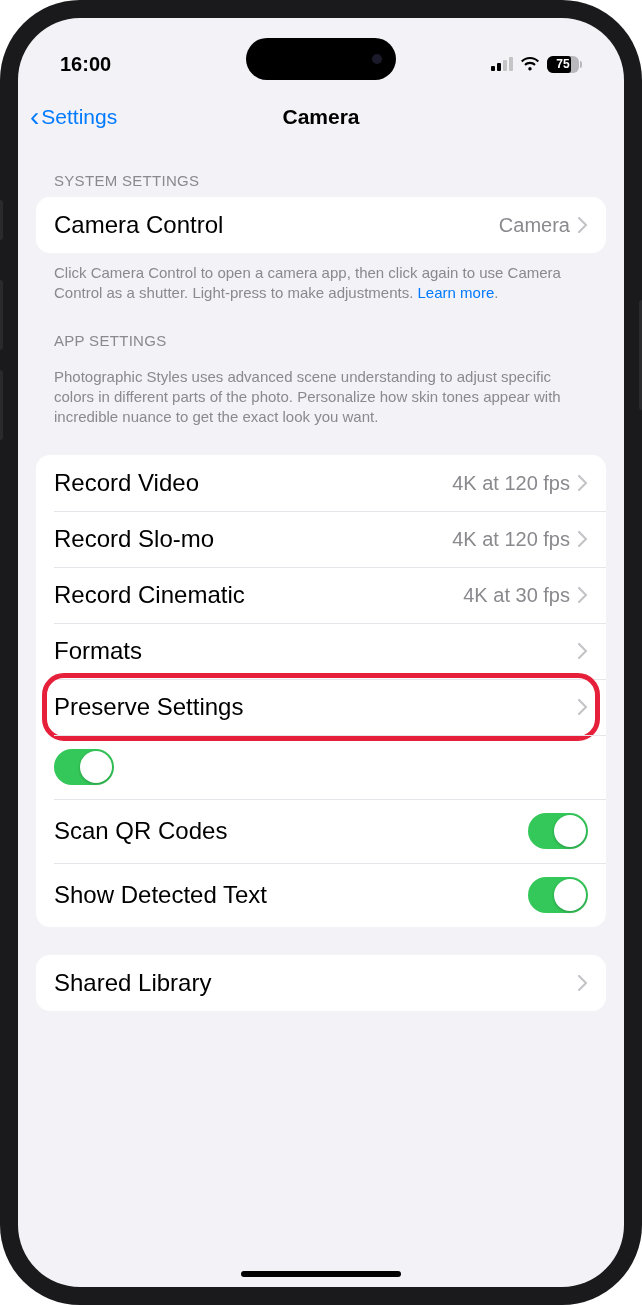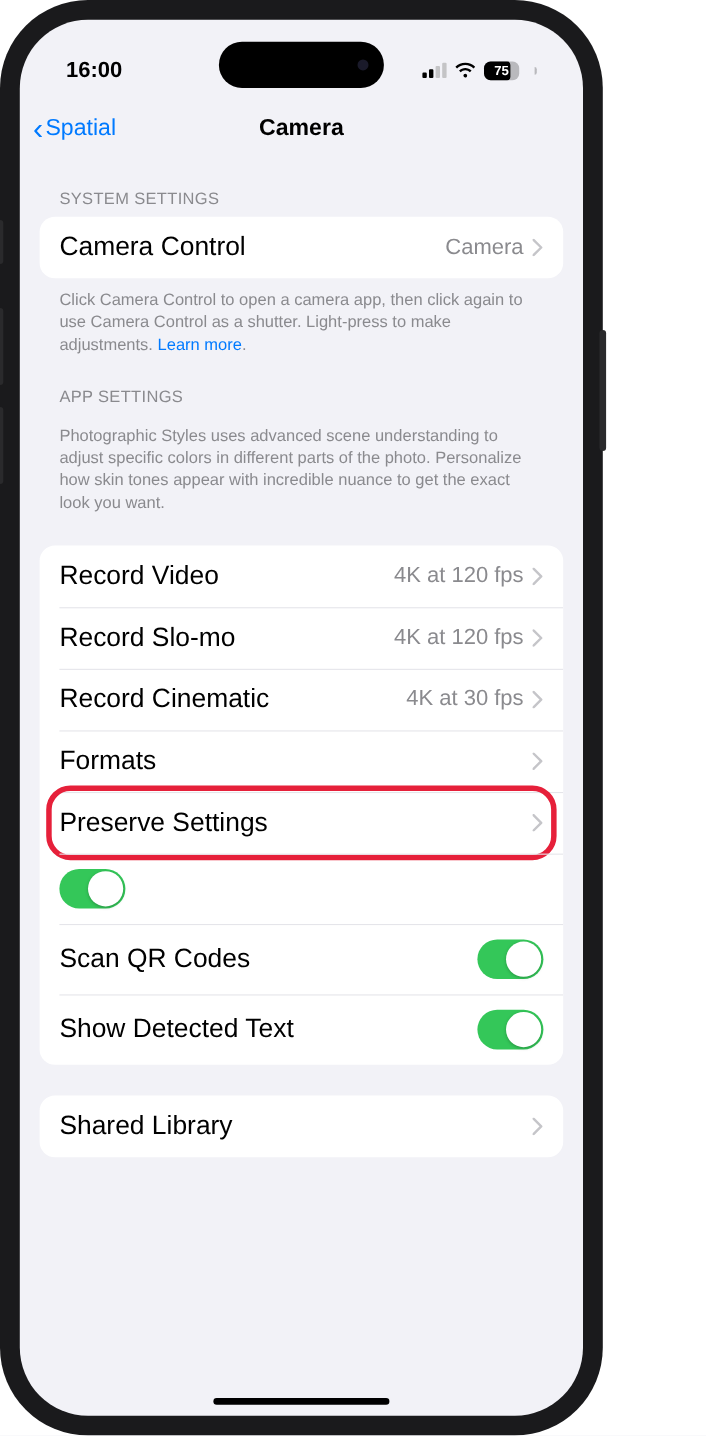--- a/index.html
+++ b/index.html
@@ -4,21 +4,21 @@
 <style>
   * { box-sizing: border-box; margin: 0; padding: 0; }
   body {
     font-family: -apple-system, BlinkMacSystemFont, "Segoe UI", Helvetica, Arial, sans-serif;
     background: #fff;
     width: 642px;
     height: 1305px;
     position: relative;
   }
   .device-frame {
-    width: 548px;
+    width: 642px;
     height: 1305px;
     background: #1a1a1c;
     border-radius: 80px;
     padding: 18px;
     position: relative;
   }
   .side-btn { position:absolute; background:#2a2a2c; border-radius:3px; }
   .side-btn.l1 { left:-3px; top:200px; width:6px; height:40px; }
   .side-btn.l2 { left:-3px; top:280px; width:6px; height:70px; }
   .side-btn.l3 { left:-3px; top:370px; width:6px; height:70px; }
@@ -54,21 +54,21 @@
   }
   .status-right { display:flex; align-items:center; gap:7px; }
   .signal { display:flex; align-items:flex-end; gap:2px; height:14px;}
   .signal span { width:4px; background:#000; border-radius:1px;}
   .signal span:nth-child(1){height:5px;}
   .signal span:nth-child(2){height:8px;}
   .signal span:nth-child(3){height:11px;background:#c4c4c6;}
   .signal span:nth-child(4){height:14px;background:#c4c4c6;}
   .wifi-svg { width:20px; height:16px; }
   .battery {
-    display:flex; align-items:center; gap:14px;
+    display:flex; align-items:center; gap:1px;
   }
   .battery-body {
     width:32px; height:17px; border-radius:6px; background:#b9b9bd;
     position:relative; display:flex; align-items:center; justify-content:center;
     font-size:12px; font-weight:700; color:#fff;
   }
   .battery-fill{ position:absolute; left:0; top:0; bottom:0; width:75%; background:#000; border-radius:6px 3px 3px 6px;}
   .battery-txt{position:relative;z-index:1;}
   .battery-tip{width:2px;height:7px;background:#b9b9bd;border-radius:0 2px 2px 0;}
   .nav-bar {
@@ -152,21 +152,21 @@
               <span class="battery-txt">75</span>
             </div>
           <div class="battery-tip"></div>
         </div>
       </div>
     </div>
 
     <div class="nav-bar">
       <div class="back-btn">
         <span class="back-chevron">‹</span>
-        <span>Spatial</span>
+        <span>Settings</span>
       </div>
       <div class="nav-title">Camera</div>
     </div>
 
     <div class="content">
 
       <div class="section-header">SYSTEM SETTINGS</div>
       <div class="group">
         <div class="row">
           <span class="row-label">Camera Control</span>

